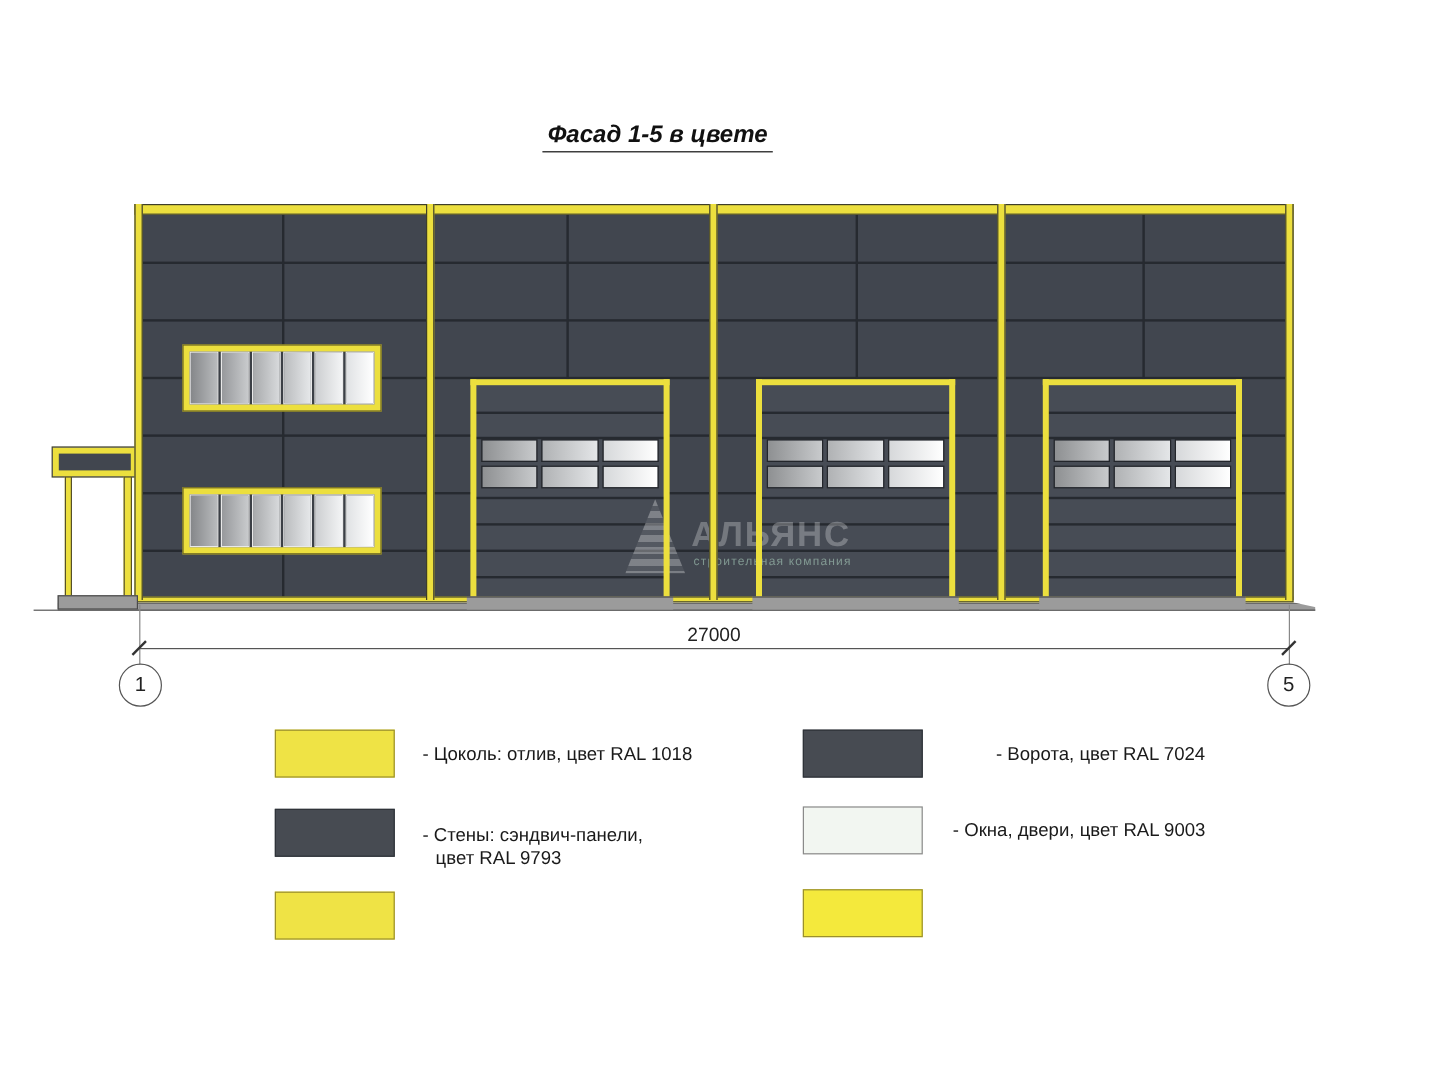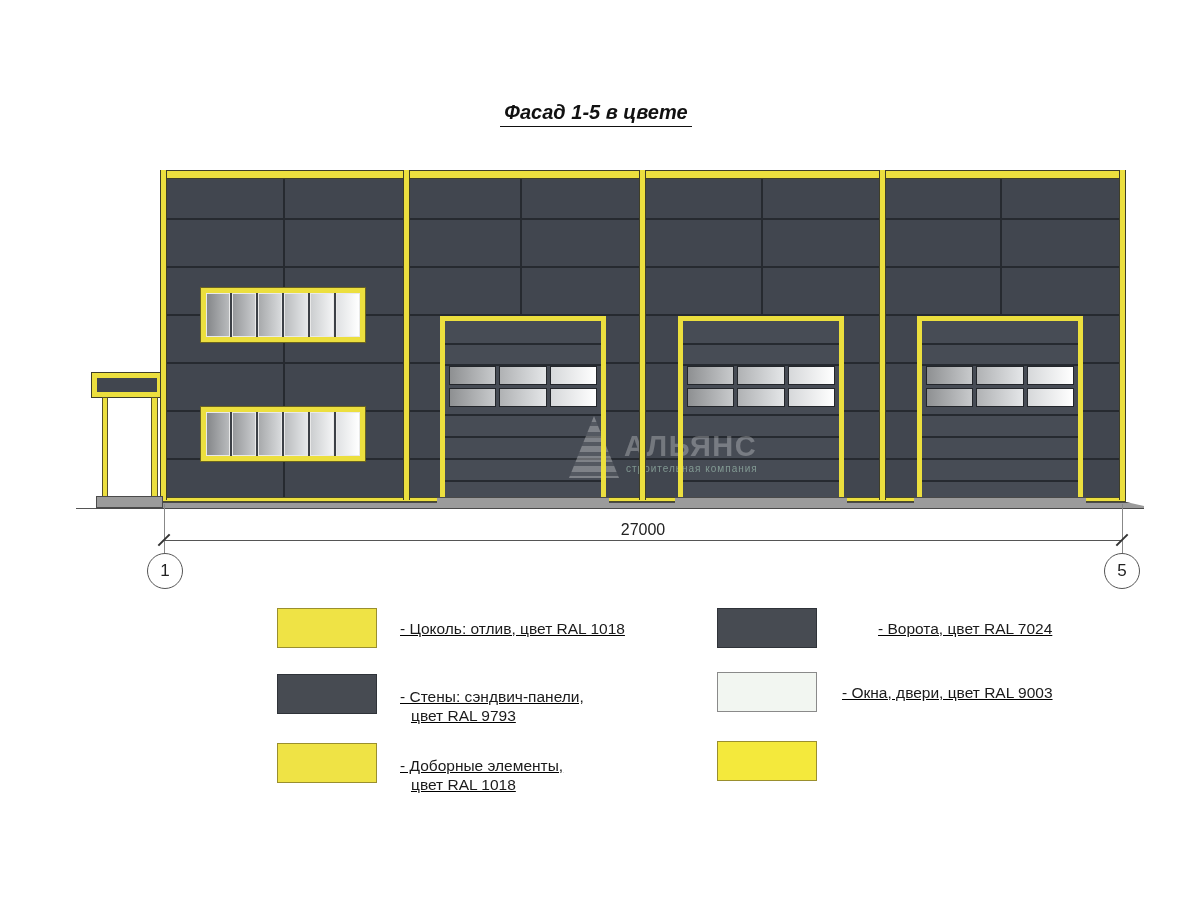--- a/index.html
+++ b/index.html
@@ -1,38 +1,38 @@
 <!DOCTYPE html>
 <html><head>
 <meta charset="utf-8">
 <style>
   html,body{margin:0;padding:0;background:#fff;}
   body{width:1200px;height:900px;font-family:"Liberation Sans",sans-serif;}
-  .sheet{position:relative;width:1096px;height:900px;background:#ffffff;overflow:hidden;margin-left:48px;}
+  .sheet{position:relative;width:1096px;height:900px;background:#ffffff;overflow:hidden;}
   .abs{position:absolute;}
   .title{position:absolute;left:0;right:0;top:101px;text-align:center;
          font-size:20px;font-style:italic;font-weight:600;color:#111;}
   .title span{border-bottom:1.5px solid #111;padding:0 4px 3px 4px;}
   
   .wm-logo{left:521px;top:416px;width:50px;height:62px;z-index:25;
      background:repeating-linear-gradient(to bottom,rgba(255,255,255,.30) 0 6px,rgba(255,255,255,.07) 6px 10px);
      clip-path:polygon(50% 0,100% 100%,0 100%);}
   .wm-name{left:576px;top:430px;z-index:25;font-size:29px;font-weight:700;letter-spacing:1.5px;
      color:rgba(255,255,255,0.27);white-space:nowrap;}
   .wm-sub{left:578px;top:463px;z-index:25;font-size:10px;letter-spacing:1px;
      color:rgba(168,204,186,0.6);white-space:nowrap;}
   
   .dimline{left:116px;top:540px;width:958px;height:1px;background:#555;z-index:40;}
   .extline{width:1px;height:52px;top:504px;background:#888;z-index:40;}
   .tick{width:16px;height:2px;background:#333;transform:rotate(-45deg);top:539px;z-index:41;}
   .dimlabel{left:495px;top:521px;width:200px;text-align:center;font-size:16px;color:#222;z-index:41;}
   .axis-circle{width:34px;height:34px;border:1px solid #555;border-radius:50%;background:#fff;
      text-align:center;line-height:33px;font-size:17px;color:#222;top:553px;z-index:41;}
   
-  .legend-item{display:flex;align-items:center;z-index:50;text-decoration:underline;}
+  .legend-item{display:flex;align-items:center;z-index:50;}
   .legend-swatch{width:100px;height:40px;flex:0 0 100px;box-sizing:border-box;}
   .legend-text{font-size:15.5px;line-height:19px;color:#1a1a1a;white-space:nowrap;}
   .legend-text .l2{padding-left:11px;}
   .legend-text.shift{transform:translateY(12px);}
   .lt-left{margin-left:23px;} .lt-right{margin-left:25px;}
 </style>
 </head>
 <body>
 
 <div class="sheet">
@@ -164,24 +164,20 @@
       </div>
       <div class="abs legend-item" style="left: 229px; top: 674px;">
         <div class="legend-swatch" style="background: rgb(71, 75, 82); border: 1px solid rgb(47, 51, 57);"></div>
         <div class="legend-text lt-left shift">
           <div>- Стены: сэндвич-панели,</div>
           <div class="l2">цвет RAL 9793</div>
         </div>
       </div>
       <div class="abs legend-item" style="left: 229px; top: 743px;">
         <div class="legend-swatch" style="background: rgb(239, 227, 69); border: 1px solid rgb(154, 143, 46);"></div>
-        <div class="legend-text lt-left shift">
-          <div>- Доборные элементы,</div>
-          <div class="l2">цвет RAL 1018</div>
-        </div>
       </div>
     </div>
   <div id="legend-right">
       <div class="abs legend-item" style="left: 669px; top: 608px; gap: 36px;">
         <div class="legend-swatch" style="background: rgb(71, 75, 82); border: 1px solid rgb(47, 51, 57);"></div>
         <div class="legend-text lt-right">
           <div>- Ворота, цвет RAL 7024</div>
         </div>
       </div>
       <div class="abs legend-item" style="left: 669px; top: 672px;">

